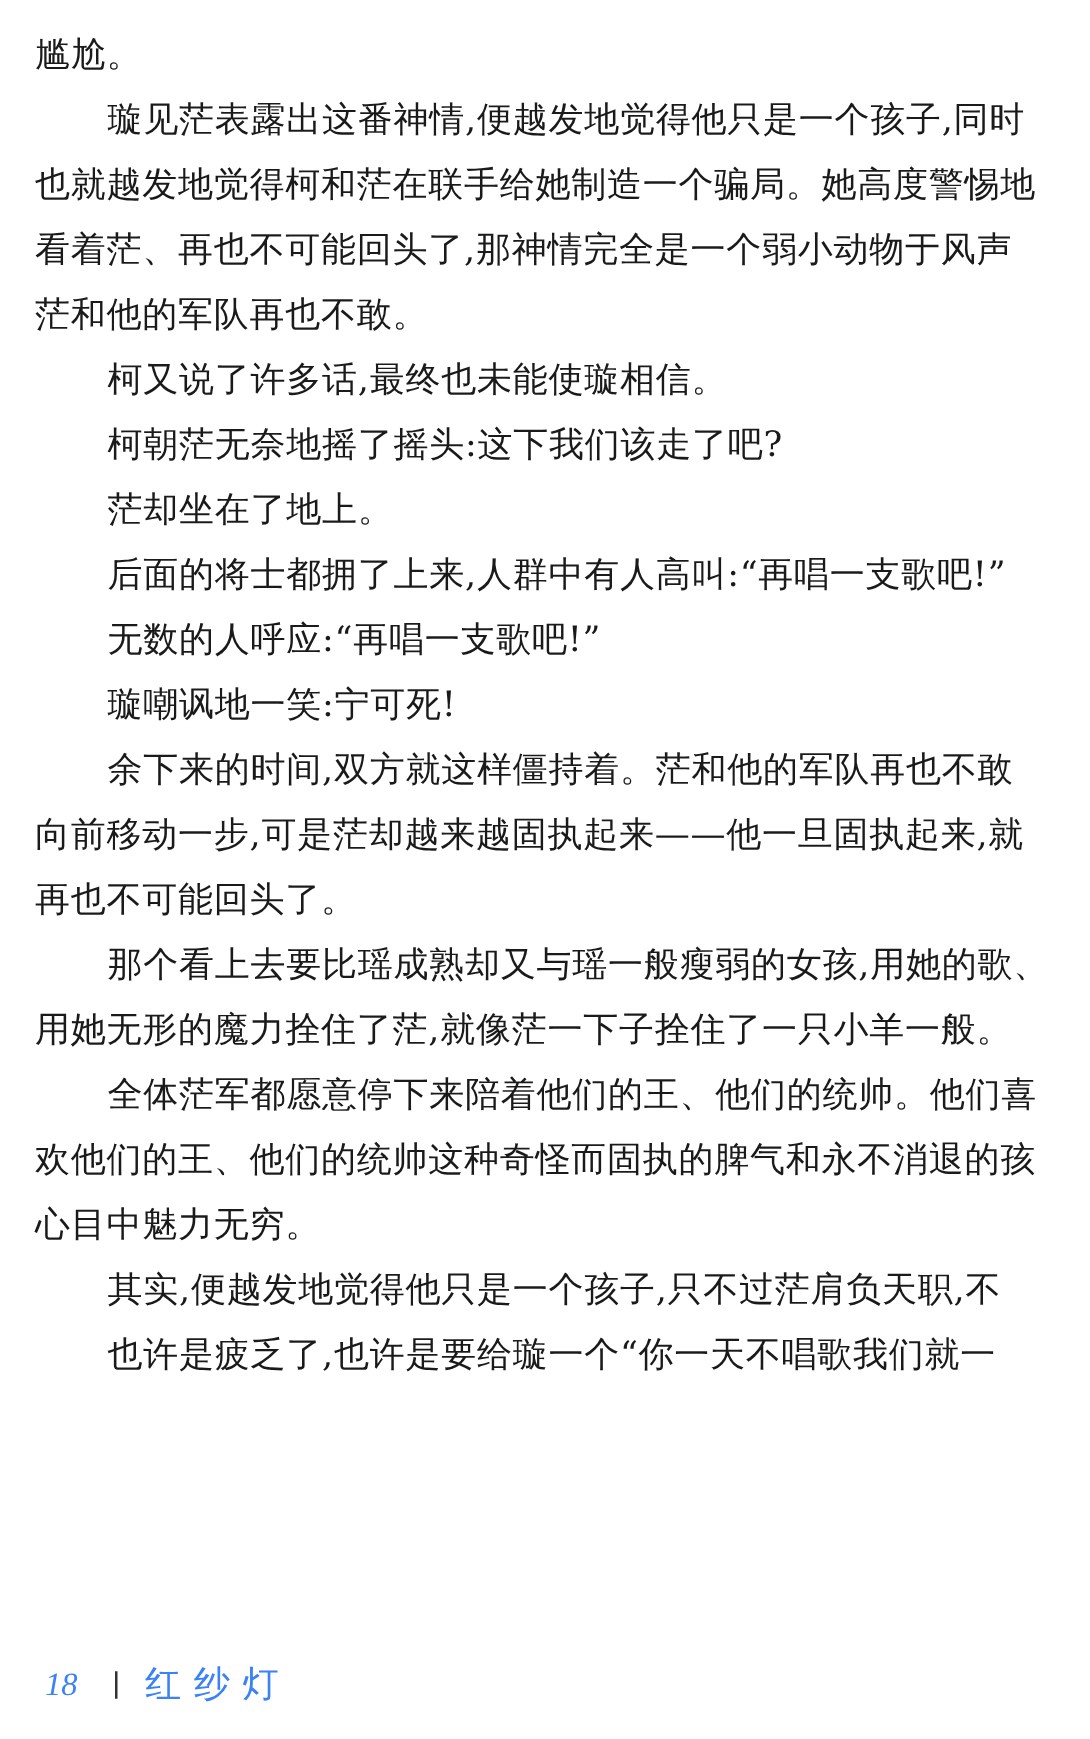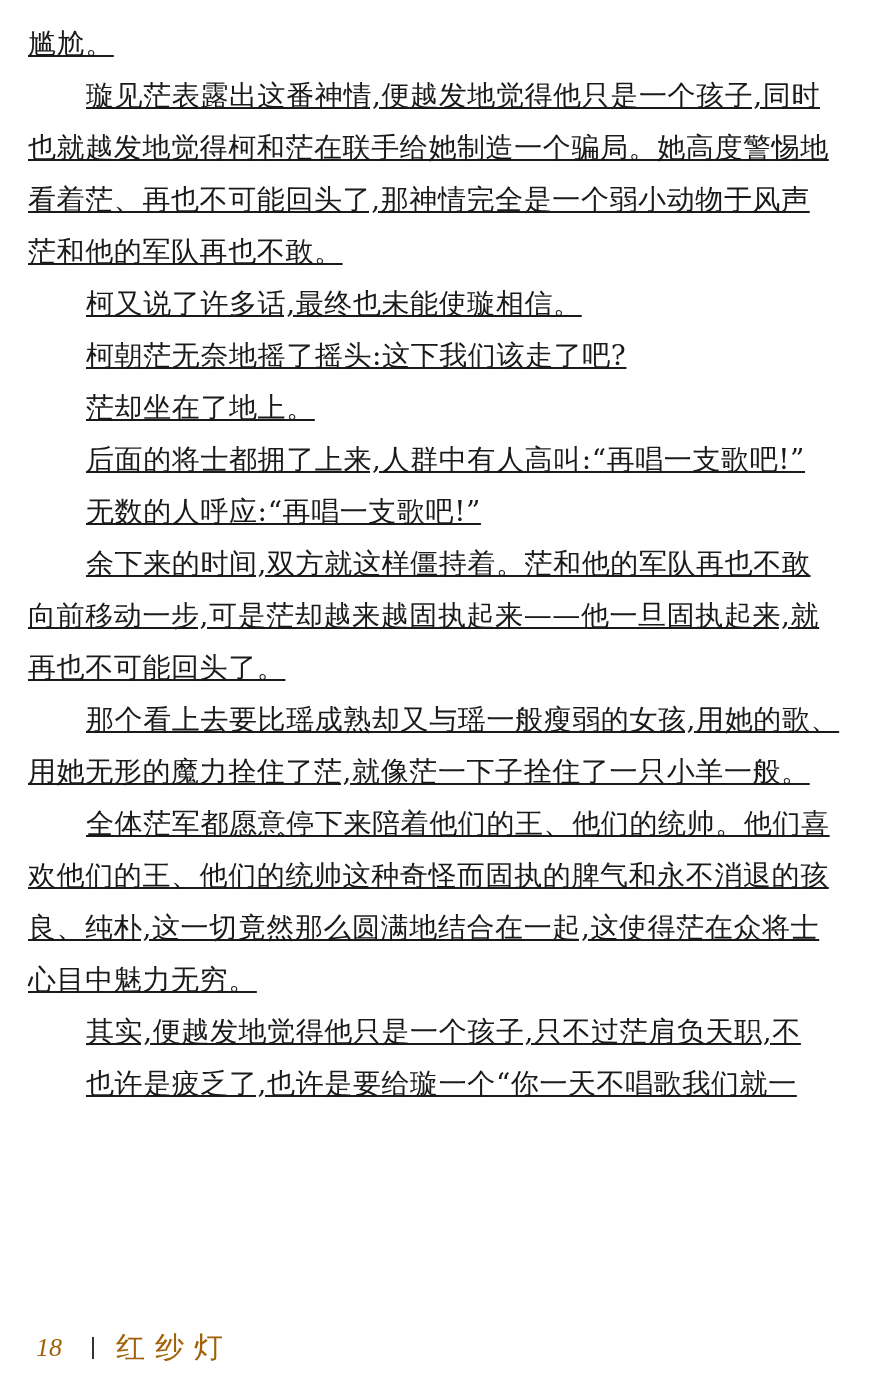--- a/index.html
+++ b/index.html
@@ -6,54 +6,54 @@
     body {
       width: 872px; height: 1391px; position: relative; overflow: hidden;
       font-family: "DejaVu Serif", "Liberation Serif", serif;
       color: #1a1a1a;
     }
     .page-body {
       position: absolute; left: 28px; top: 18px; width: 816px;
     }
     .line {
       height: 52px; line-height: 52px; font-size: 28px;
-      white-space: nowrap; letter-spacing: 0.6px; text-decoration: underline;
+      white-space: nowrap; letter-spacing: 0.6px;
     }
     .line.indent { padding-left: 58px; }
     .footer {
       position: absolute; left: 36px; top: 1330px; height: 36px;
       display: flex; align-items: center;
-      font-size: 24px; color: #a16207;
+      font-size: 24px; color: #3b82f6;
     }
     .page-number { font-style: italic; font-family: "Liberation Serif", serif; font-size: 26px; }
     .divider { width: 2px; height: 22px; background: #333; margin: 0 22px 0 30px; }
     .book-title { letter-spacing: 10px; font-size: 29px; }
   </style>
 </head>
 <body>
 
 <div class="page-body">
   <div class="line">尴尬。</div>
   <div class="line indent">璇见茫表露出这番神情,便越发地觉得他只是一个孩子,同时</div>
   <div class="line">也就越发地觉得柯和茫在联手给她制造一个骗局。她高度警惕地</div>
   <div class="line">看着茫、再也不可能回头了,那神情完全是一个弱小动物于风声</div>
   <div class="line">茫和他的军队再也不敢。</div>
   <div class="line indent">柯又说了许多话,最终也未能使璇相信。</div>
   <div class="line indent">柯朝茫无奈地摇了摇头:这下我们该走了吧?</div>
   <div class="line indent">茫却坐在了地上。</div>
   <div class="line indent">后面的将士都拥了上来,人群中有人高叫:“再唱一支歌吧!”</div>
   <div class="line indent">无数的人呼应:“再唱一支歌吧!”</div>
+  <div class="line indent">璇嘲讽地一笑:宁可死!</div>
   <div class="line indent">余下来的时间,双方就这样僵持着。茫和他的军队再也不敢</div>
   <div class="line">向前移动一步,可是茫却越来越固执起来——他一旦固执起来,就</div>
   <div class="line">再也不可能回头了。</div>
   <div class="line indent">那个看上去要比瑶成熟却又与瑶一般瘦弱的女孩,用她的歌、</div>
   <div class="line">用她无形的魔力拴住了茫,就像茫一下子拴住了一只小羊一般。</div>
   <div class="line indent">全体茫军都愿意停下来陪着他们的王、他们的统帅。他们喜</div>
   <div class="line">欢他们的王、他们的统帅这种奇怪而固执的脾气和永不消退的孩</div>
-  <div class="line">良、纯朴,这一切竟然那么圆满地结合在一起,这使得茫在众将士</div>
   <div class="line">心目中魅力无穷。</div>
   <div class="line indent">其实,便越发地觉得他只是一个孩子,只不过茫肩负天职,不</div>
   <div class="line indent">也许是疲乏了,也许是要给璇一个“你一天不唱歌我们就一</div>
 </div>
 
 <div class="footer">
   <span class="page-number">18</span>
   <span class="divider"></span>
   <span class="book-title">红纱灯</span>
 </div>

